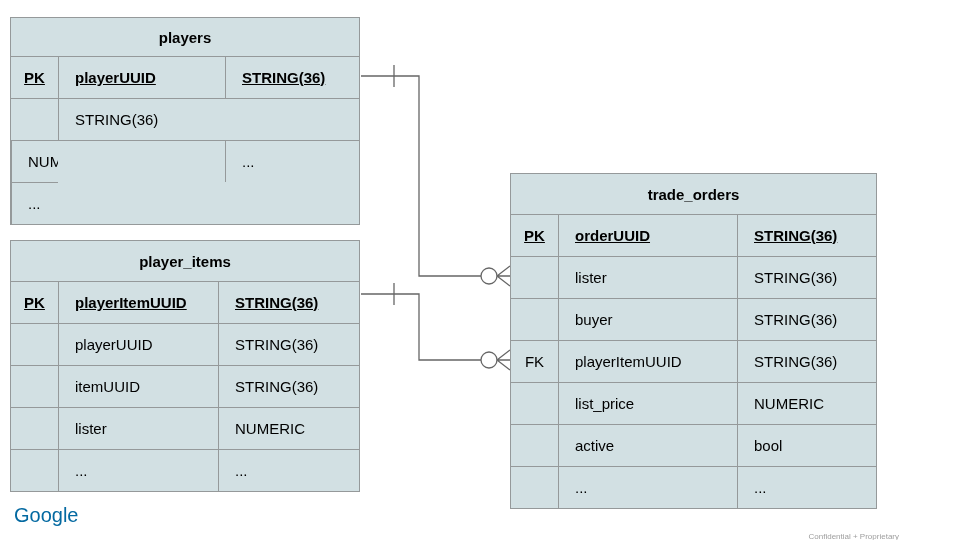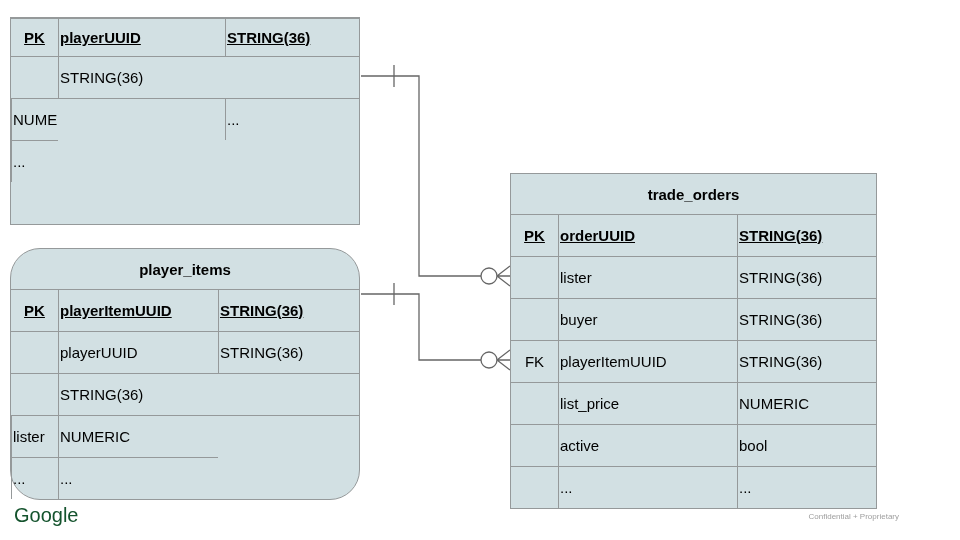--- a/index.html
+++ b/index.html
@@ -26,53 +26,52 @@
   }
   .cell {
     border-top: 1px solid #95999a;
     display: flex; align-items: center;
     font-size: 15px;
     box-sizing: border-box;
     white-space: nowrap;
     overflow: hidden;
   }
   .c1 { justify-content: center; }
-  .c2, .c3 { border-left: 1px solid #95999a; padding-left: 1px; }
+  .c2, .c3 { border-left: 1px solid #95999a; padding-left: 16px; }
   .bold { font-weight: bold; text-decoration: underline; }
 
   #t-players {
     left: 10px; top: 17px; width: 350px;
     grid-template-columns: 47px 167px 1fr;
     grid-template-rows: 38px repeat(4, 42px);
   }
   #t-player-items {
-    left: 10px; top: 248px; width: 350px;
+    left: 10px; top: 240px; width: 350px;
     grid-template-columns: 47px 160px 1fr;
     grid-template-rows: 40px repeat(5, 42px);
-    border-radius: 30px;
   }
   #t-trade-orders {
     left: 510px; top: 173px; width: 367px;
     grid-template-columns: 47px 179px 1fr;
     grid-template-rows: 40px repeat(7, 42px);
   }
 
   #connector-overlay {
     position: absolute; left: 0; top: 0;
     pointer-events: none;
   }
 
   #google-logo {
     position: absolute; left: 14px; top: 504px;
     font-size: 20px;
-    color: #14532d;
+    color: #0369a1;
     letter-spacing: 0px;
   }
   #footer-note {
-    position: absolute; right: 61px; top: 512px;
+    position: absolute; right: 61px; top: 532px;
     font-size: 8px;
     color: #9e9e9e;
   }
 </style>
 </head>
 <body>
 
 <svg id="connector-overlay" width="960" height="540" viewBox="0 0 960 540">
   <g stroke="#666666" stroke-width="1.3" fill="none">
     <path d="M361,76 H419 V276 H481"></path>
@@ -82,20 +81,21 @@
   </g>
   <g stroke="#666666" stroke-width="1.3" fill="none">
     <path d="M361,294 H419 V360 H481"></path>
     <path d="M394,283 V305"></path>
     <circle cx="489" cy="360" r="8" fill="#ffffff"></circle>
     <path d="M497,360 L510,350 M497,360 L510,360 M497,360 L510,370"></path>
   </g>
 </svg>
 
 <div class="etable" id="t-players">
+  <div class="ttitle">players</div>
 
   <div class="cell c1 bold">PK</div>
   <div class="cell c2 bold">playerUUID</div>
   <div class="cell c3 bold">STRING(36)</div>
 
   <div class="cell c1"></div>
   <div class="cell c3">STRING(36)</div>
 
   <div class="cell c1"></div>
   <div class="cell c3">NUMERIC</div>
@@ -110,20 +110,21 @@
 
   <div class="cell c1 bold">PK</div>
   <div class="cell c2 bold">playerItemUUID</div>
   <div class="cell c3 bold">STRING(36)</div>
 
   <div class="cell c1"></div>
   <div class="cell c2">playerUUID</div>
   <div class="cell c3">STRING(36)</div>
 
   <div class="cell c1"></div>
+  <div class="cell c2">itemUUID</div>
   <div class="cell c3">STRING(36)</div>
 
   <div class="cell c1"></div>
   <div class="cell c2">lister</div>
   <div class="cell c3">NUMERIC</div>
 
   <div class="cell c1"></div>
   <div class="cell c2">...</div>
   <div class="cell c3">...</div>
 </div>

